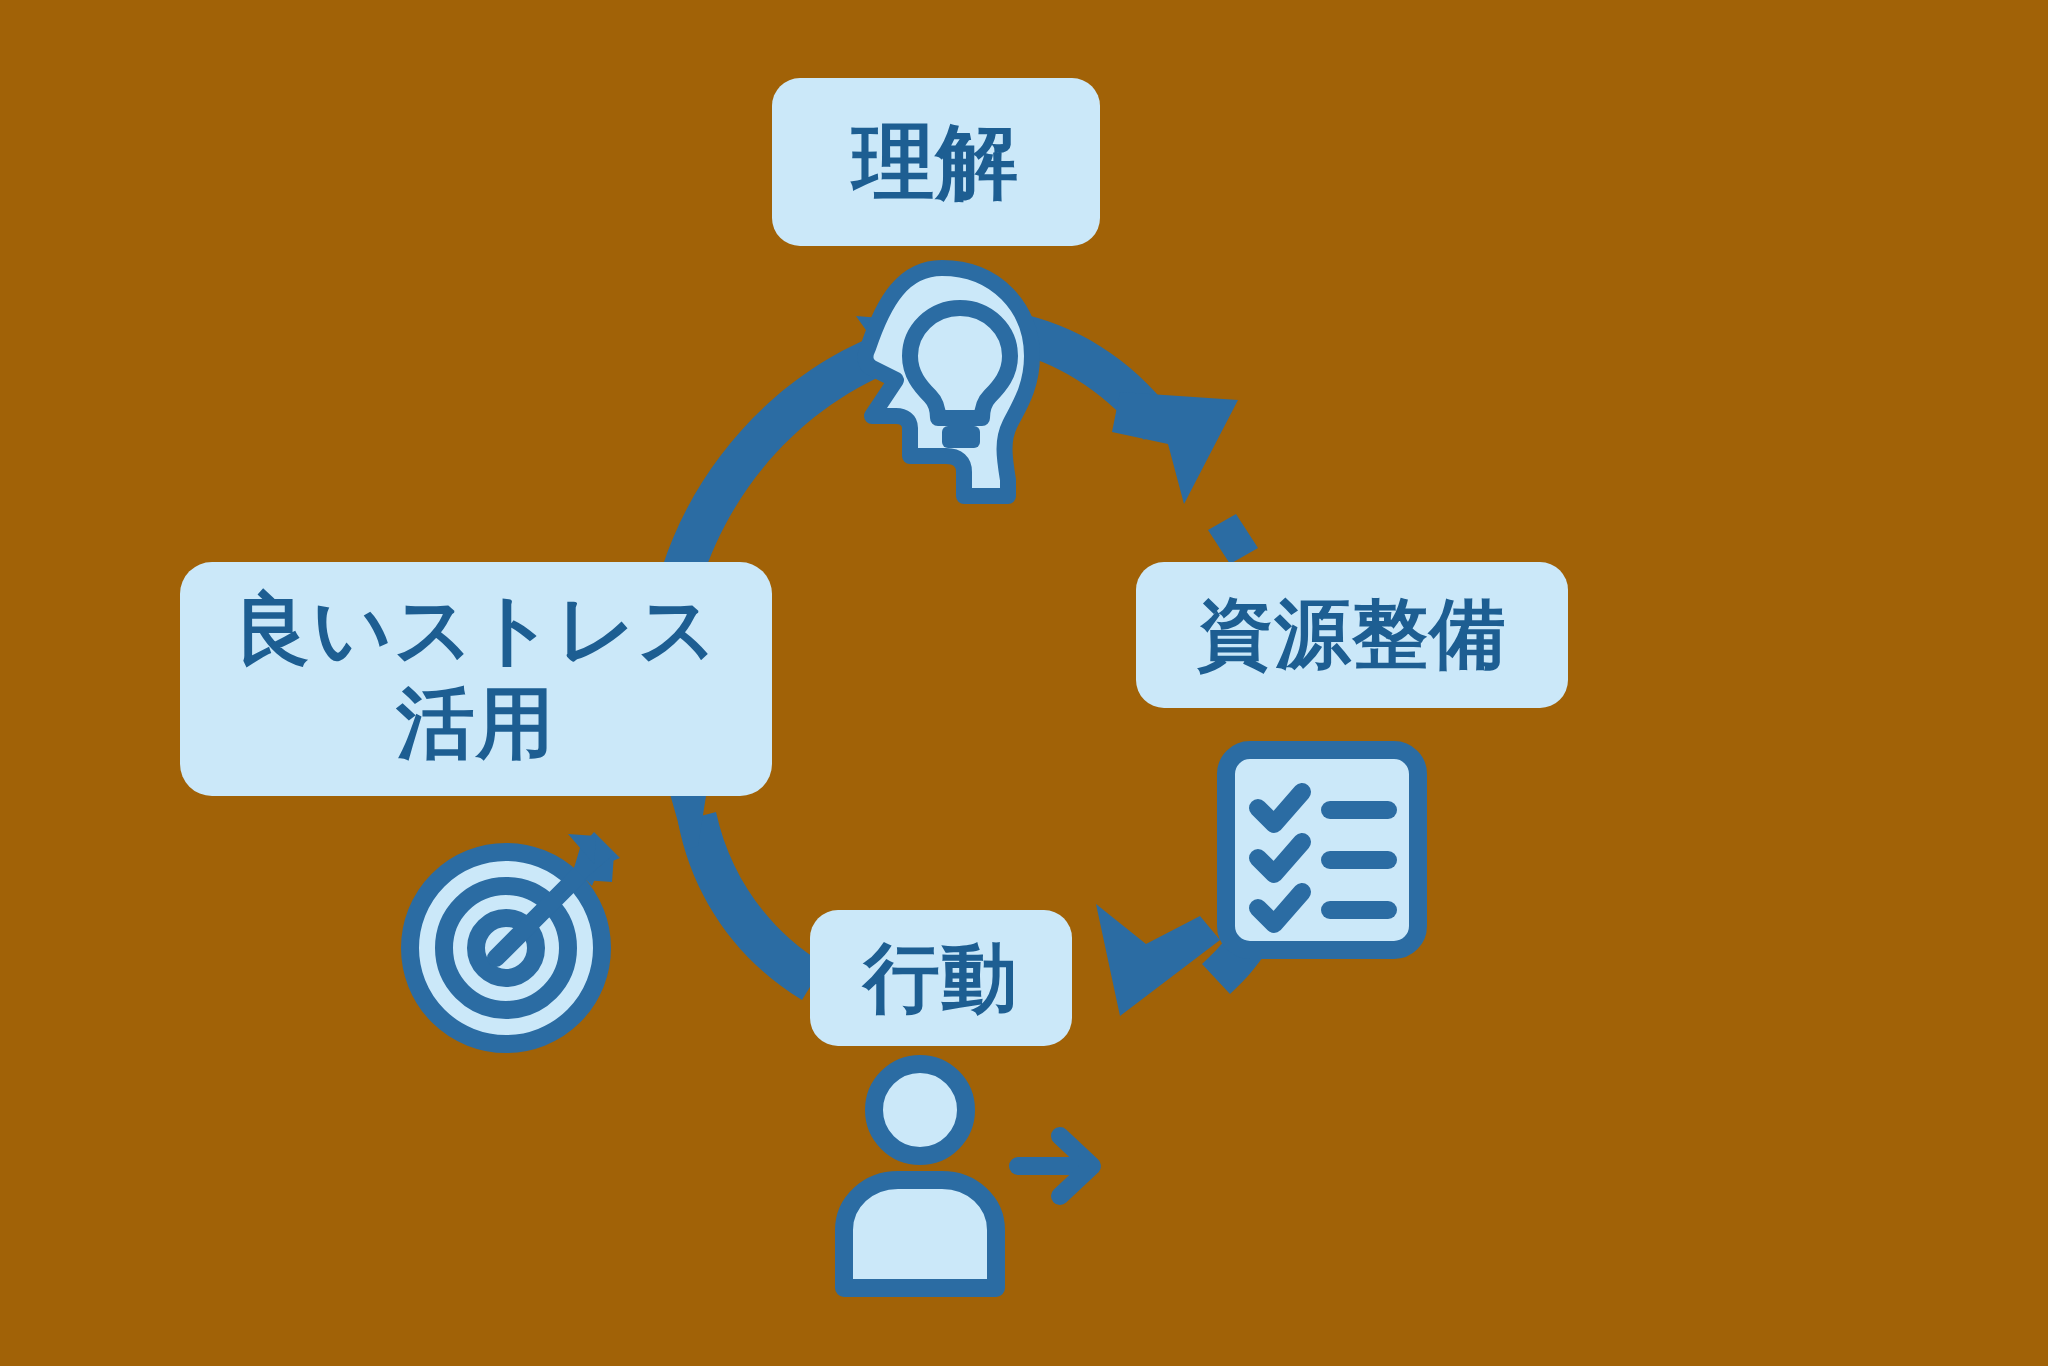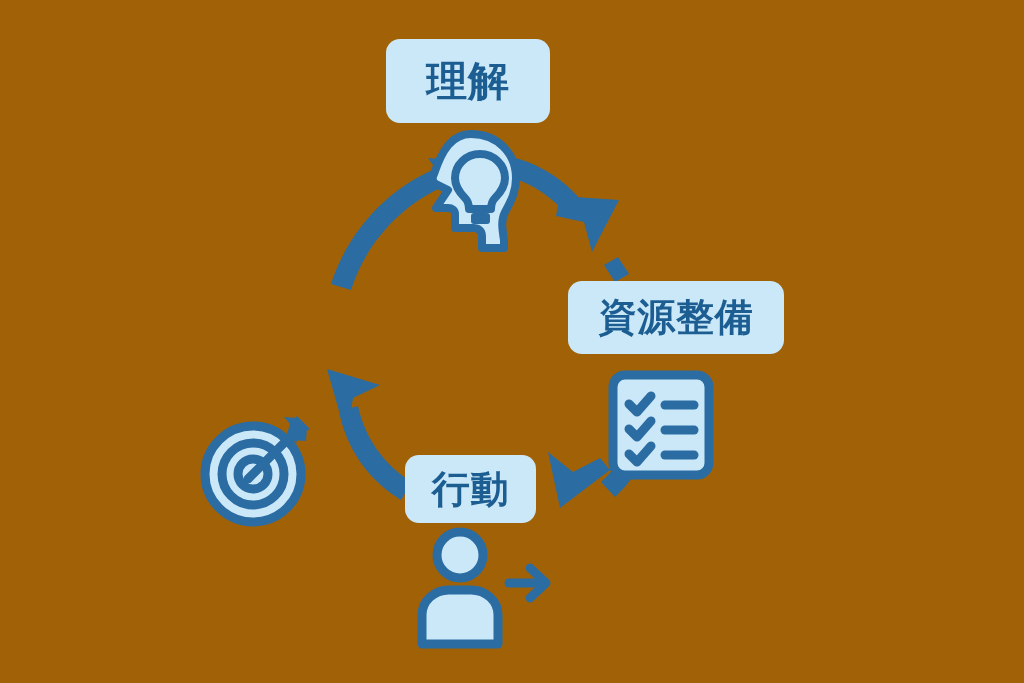--- a/index.html
+++ b/index.html
@@ -184,14 +184,18 @@
   </div>
 
   <div class="node-box" id="node-resource">
     <span class="node-label">資源整備</span>
   </div>
 
   <div class="node-box" id="node-action">
     <span class="node-label">行動</span>
   </div>
 
+  <div class="node-box" id="node-stress">
+    <span class="node-label">良いストレス
+活用</span>
+  </div>
 
 </div>
 
 </body></html>

